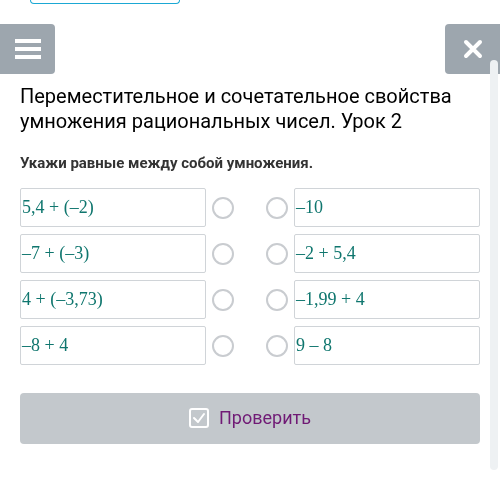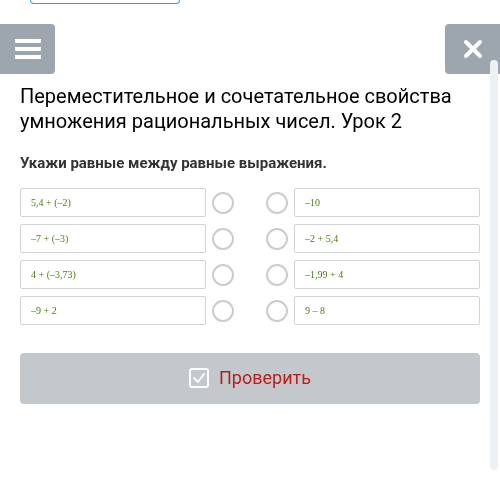--- a/index.html
+++ b/index.html
@@ -70,44 +70,44 @@
     .pair-row {
       display: flex;
       align-items: center;
       gap: 6px;
     }
     .expr-box {
       flex: 1 1 0;
       min-width: 0;
       border: 1px solid #d0d4d8;
       border-radius: 2px;
-      padding: 8px 10px;
-      font-size: 10px;
-      color: #4d7c0f;
+      padding: 8px 1px;
+      font-size: 18px;
+      color: #0f766e;
       background: #fff;
       font-family: Georgia, "Times New Roman", serif;
       white-space: nowrap;
     }
     .dot {
       width: 22px;
       height: 22px;
       border: 2px solid #c9ccd0;
       border-radius: 50%;
       background: #fff;
       flex-shrink: 0;
       cursor: pointer;
     }
     .dot-gap {
       width: 20px;
       flex-shrink: 0;
     }
     .check-btn {
       margin-top: 28px;
       background: #c3c8cc;
-      color: #b91c1c;
+      color: #701a75;
       font-size: 18px;
       text-align: center;
       padding: 14px 0 16px;
       border-radius: 4px;
       cursor: pointer;
       display: flex;
       align-items: center;
       justify-content: center;
       gap: 10px;
     }
@@ -139,21 +139,21 @@
   </div>
   <div class="close-btn">
     <svg width="22" height="22" viewBox="0 0 22 22">
       <path d="M4 4 L18 18 M18 4 L4 18" stroke="#fff" stroke-width="4" stroke-linecap="round"></path>
     </svg>
   </div>
 </div>
 
 <div class="content">
   <h2 class="title">Переместительное и сочетательное свойства умножения рациональных чисел. Урок 2</h2>
-  <div class="instruction">Укажи равные между равные выражения.</div>
+  <div class="instruction">Укажи равные между собой умножения.</div>
 
   <div class="pairs">
 
     <div class="pair-row">
       <div class="expr-box">5,4 + (–2)</div>
       <div class="dot"></div>
       <div class="dot-gap"></div>
       <div class="dot"></div>
       <div class="expr-box">–10</div>
     </div>
@@ -168,21 +168,21 @@
 
     <div class="pair-row">
       <div class="expr-box">4 + (–3,73)</div>
       <div class="dot"></div>
       <div class="dot-gap"></div>
       <div class="dot"></div>
       <div class="expr-box">–1,99 + 4</div>
     </div>
 
     <div class="pair-row">
-      <div class="expr-box">–9 + 2</div>
+      <div class="expr-box">–8 + 4</div>
       <div class="dot"></div>
       <div class="dot-gap"></div>
       <div class="dot"></div>
       <div class="expr-box">9 – 8</div>
     </div>
 
   </div>
 
   <div class="check-btn">
     <svg width="20" height="20" viewBox="0 0 20 20">

